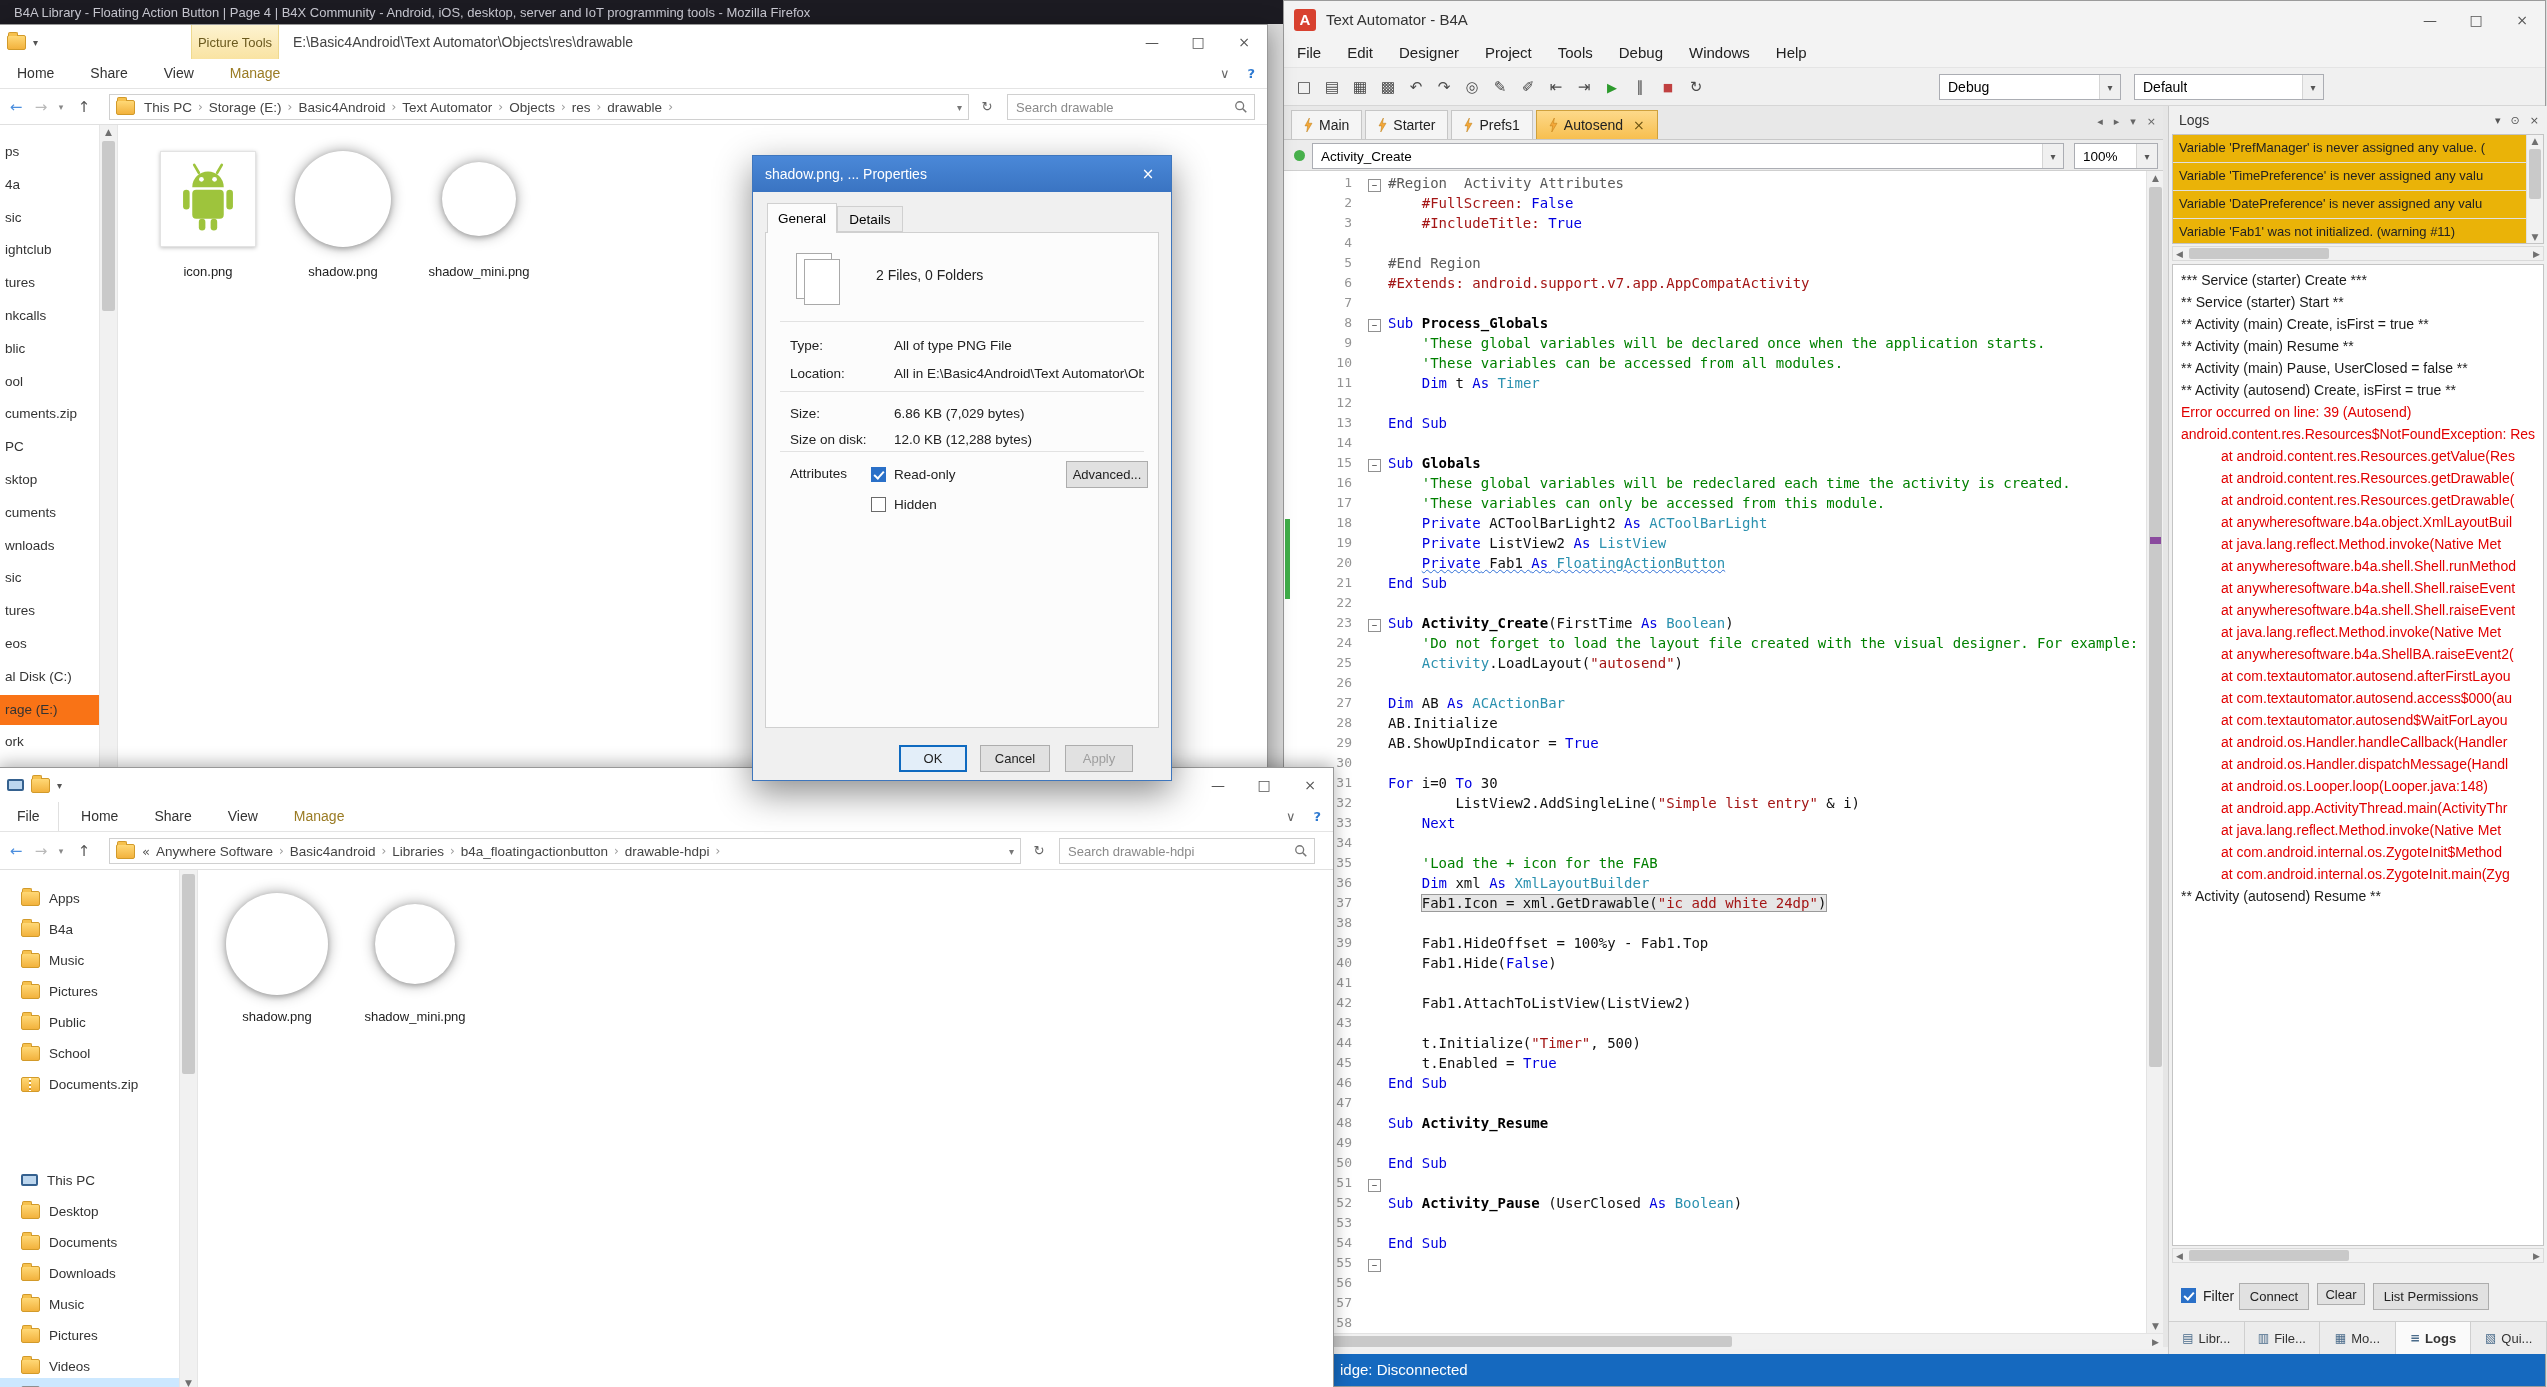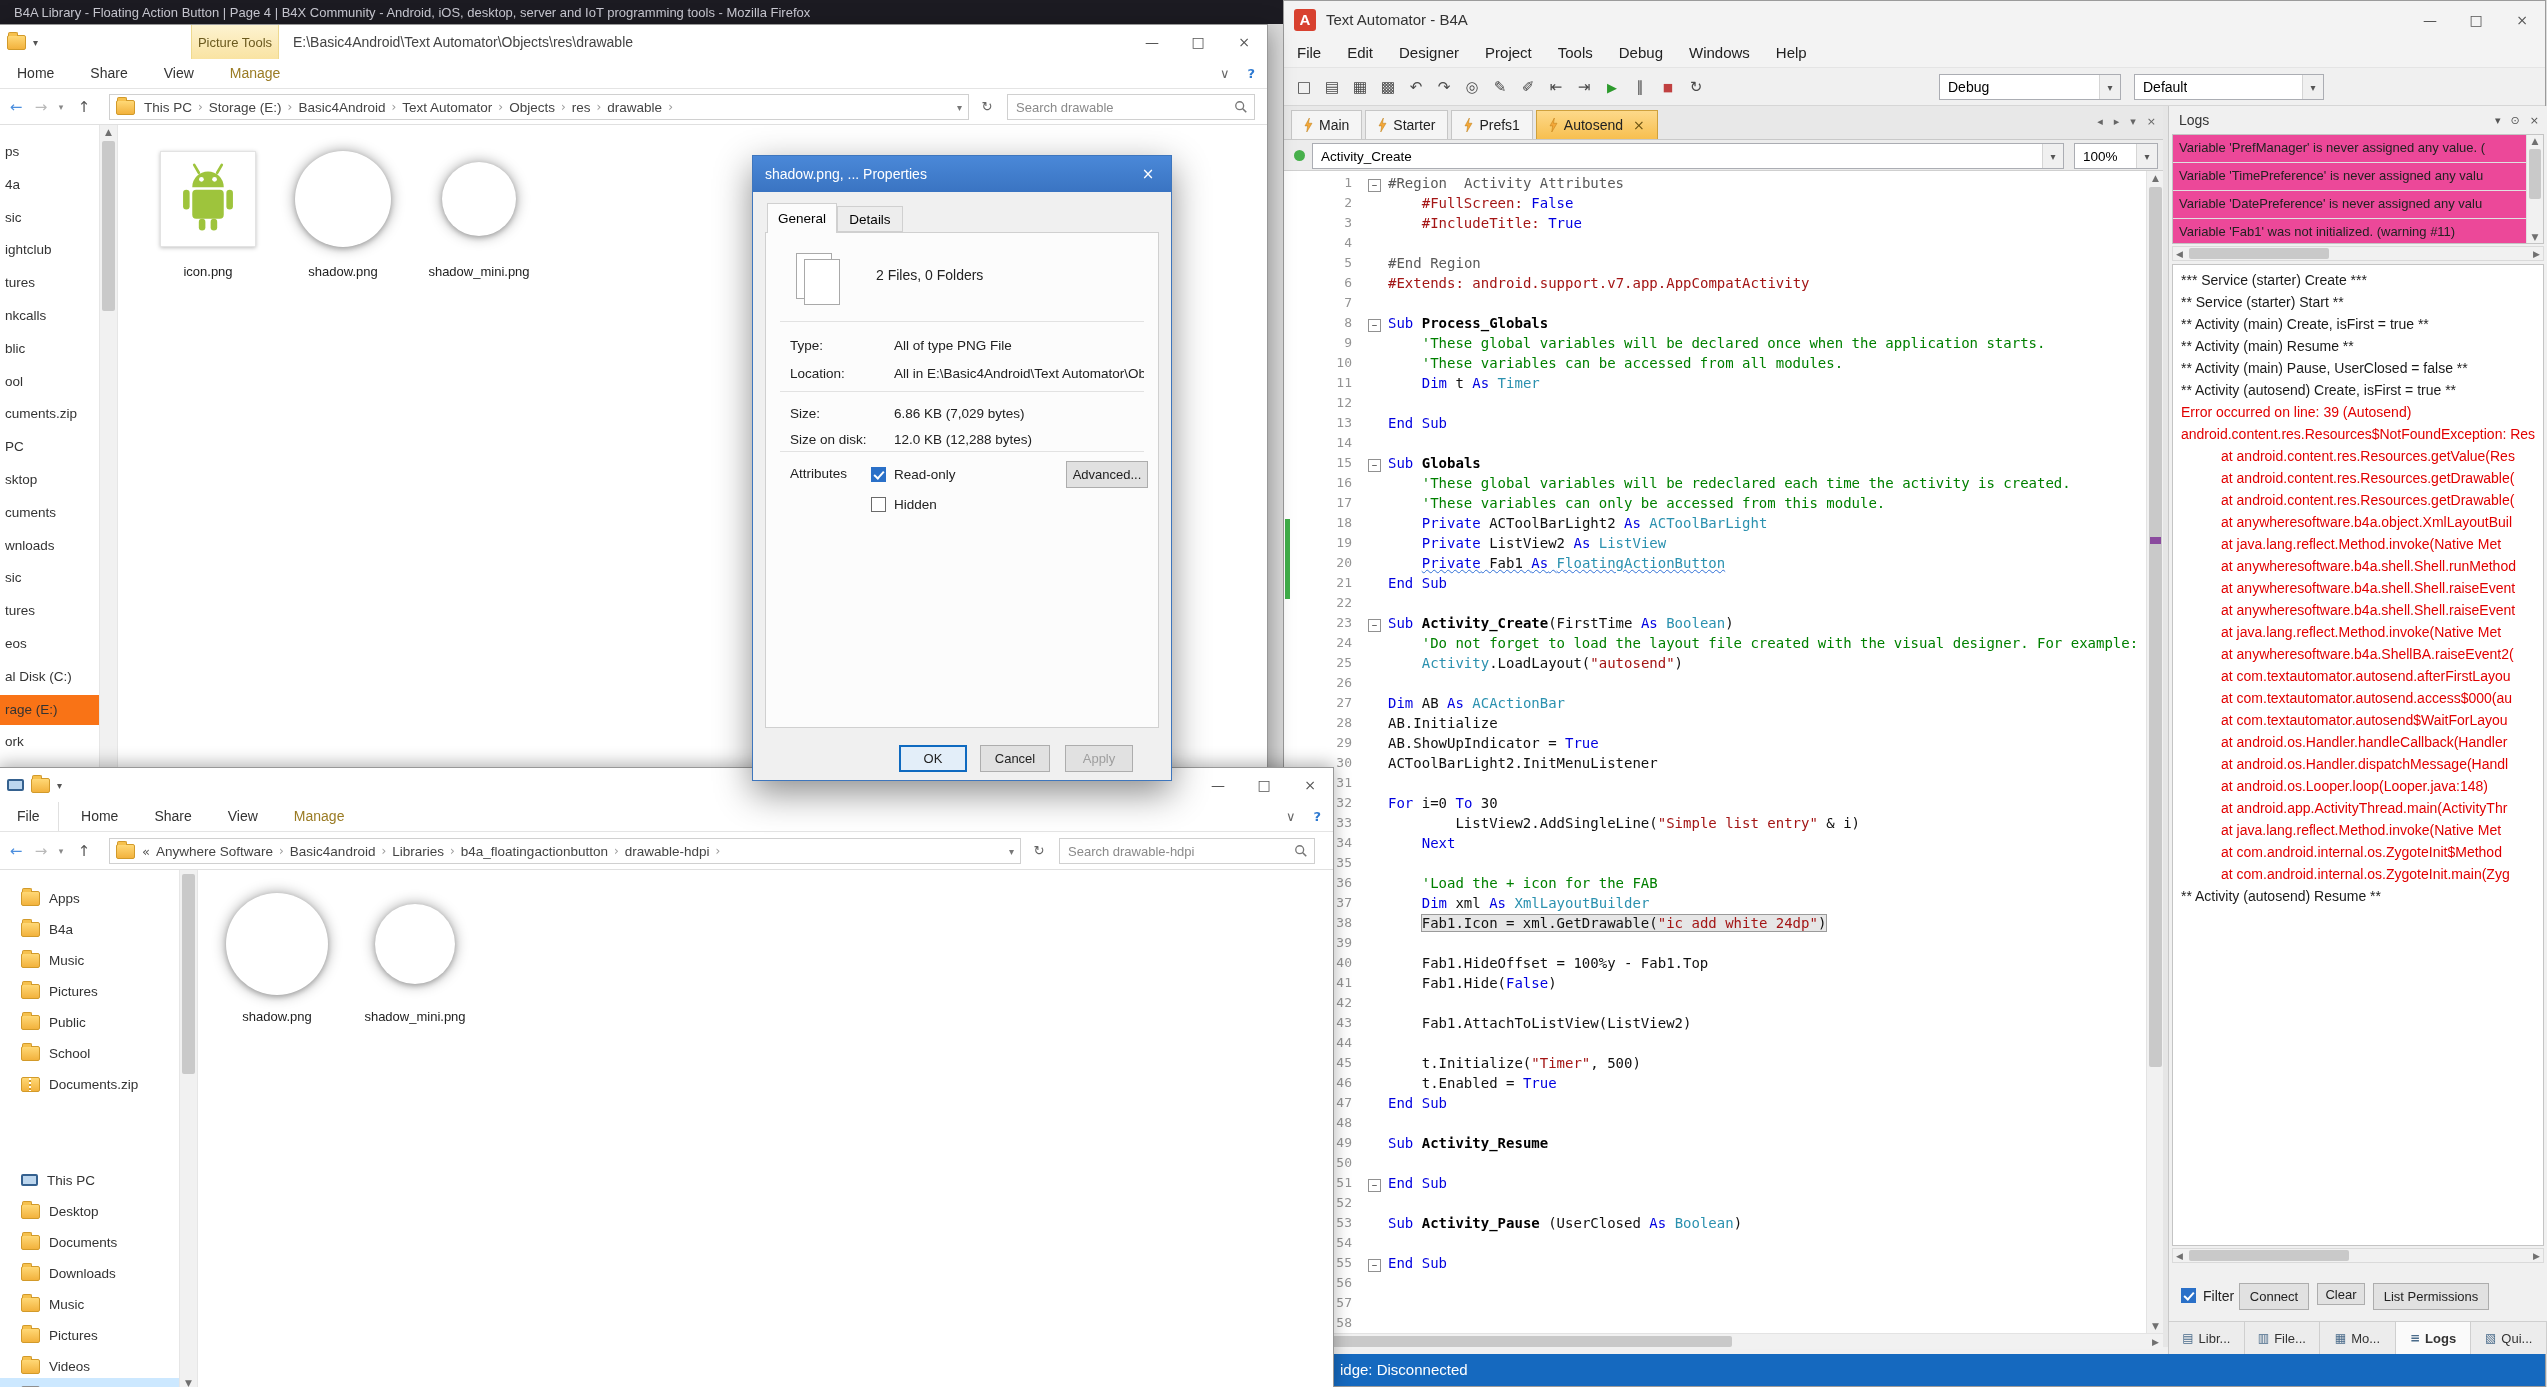--- a/index.html
+++ b/index.html
@@ -63,21 +63,21 @@
   #ed-marker{position:absolute;left:3px;top:366px;width:11px;height:7px;background:#8a4a9e;}
   #ed-hscroll{position:absolute;top:1332px;left:0;width:879px;height:16px;background:#f1f1f1;border-top:1px solid #e3e3e3;box-sizing:border-box;}
   .harrow{position:absolute;top:0;height:100%;display:flex;align-items:center;color:#707070;font-size:9px;font-family:"DejaVu Sans",sans-serif;}
   .hthumb{position:absolute;top:2px;height:11px;background:#c9c9c9;border-radius:2px;}
   #splitter{position:absolute;top:105px;left:879px;width:5px;bottom:39px;background:#e6e6e6;}
 
   #logs-panel{position:absolute;top:105px;left:884px;width:379px;bottom:32px;background:#f0f0f0;border-left:1px solid #c9c9c9;box-sizing:border-box;}
   #logs-header{position:absolute;top:0;left:0;right:0;height:28px;}
   #logs-header .lbl{position:absolute;left:10px;line-height:28px;font-size:14px;color:#333;}
   #logs-header .ics{position:absolute;right:8px;top:0;height:100%;display:flex;gap:10px;align-items:center;color:#555;font-size:11px;font-family:"DejaVu Sans",sans-serif;}
-  #warn-box{position:absolute;top:28px;left:3px;right:3px;height:110px;background:#ec4899;border:1px solid #c4c4c4;overflow:hidden;box-sizing:border-box;}
+  #warn-box{position:absolute;top:28px;left:3px;right:3px;height:110px;background:#eab308;border:1px solid #c4c4c4;overflow:hidden;box-sizing:border-box;}
   #warn-list{position:absolute;left:0;top:0;right:16px;}
   .warn-row{height:27px;line-height:26px;border-bottom:1px solid #e0e0e0;padding:0 6px;font-size:13px;color:#222;white-space:nowrap;overflow:hidden;}
   #warn-vscroll{right:0;top:0;width:16px;height:100%;border-left:1px solid #e0e0e0;}
   #warn-hscroll{position:absolute;top:140px;left:3px;right:3px;height:15px;background:#f1f1f1;border:1px solid #dadada;box-sizing:border-box;}
   #log-area{position:absolute;top:158px;left:3px;right:3px;height:982px;background:#fff;border:1px solid #c4c4c4;padding:4px 8px;overflow:hidden;box-sizing:border-box;}
   .log-line{line-height:22px;font-size:14px;white-space:nowrap;}
   .log-k{color:#1a1a1a;} .log-r{color:#e10000;} .log-ind{padding-left:40px;}
   #log-hscroll{position:absolute;top:1142px;left:3px;right:3px;height:15px;background:#f1f1f1;border:1px solid #dadada;box-sizing:border-box;}
   #logs-buttons{position:absolute;top:1172px;left:0;right:0;height:36px;}
   .ckb{position:absolute;width:15px;height:15px;border:1px solid #6a6a6a;background:#fff;box-sizing:border-box;}
@@ -338,21 +338,20 @@
           <div class="code-line">	<span class="warn-underline"><span class="tok-kw">Private</span> Fab1 <span class="tok-kw">As</span> <span class="tok-ty">FloatingActionButton</span></span></div>
           <div class="code-line"><span class="tok-kw">End</span> <span class="tok-kw">Sub</span></div>
           <div class="code-line"></div>
           <div class="code-line"><span class="tok-kw">Sub</span> <span class="tok-sub">Activity_Create</span>(FirstTime <span class="tok-kw">As</span> <span class="tok-ty">Boolean</span>)</div>
           <div class="code-line"><span class="tok-com">	'Do not forget to load the layout file created with the visual designer. For example:</span></div>
           <div class="code-line">	<span class="tok-ty">Activity</span>.LoadLayout(<span class="tok-str">"autosend"</span>)</div>
           <div class="code-line"></div>
           <div class="code-line"><span class="tok-kw">Dim</span> AB <span class="tok-kw">As</span> <span class="tok-ty">ACActionBar</span></div>
           <div class="code-line">AB.Initialize</div>
           <div class="code-line">AB.ShowUpIndicator = <span class="tok-kw">True</span></div>
-          <div class="code-line">ACToolBarLight2.InitMenuListener</div>
           <div class="code-line"></div>
           <div class="code-line"><span class="tok-kw">For</span> i=0 <span class="tok-kw">To</span> 30</div>
           <div class="code-line">		ListView2.AddSingleLine(<span class="tok-str">"Simple list entry"</span> &amp; i)</div>
           <div class="code-line">	<span class="tok-kw">Next</span></div>
           <div class="code-line"></div>
           <div class="code-line"><span class="tok-com">	'Load the + icon for the FAB</span></div>
           <div class="code-line">	<span class="tok-kw">Dim</span> xml <span class="tok-kw">As</span> <span class="tok-ty">XmlLayoutBuilder</span></div>
           <div class="code-line">	<span class="cur-box">Fab1.Icon = xml.GetDrawable(<span class="tok-str">"ic_add_white_24dp"</span>)</span></div>
           <div class="code-line"></div>
           <div class="code-line">	Fab1.HideOffset = 100%y - Fab1.Top</div>

